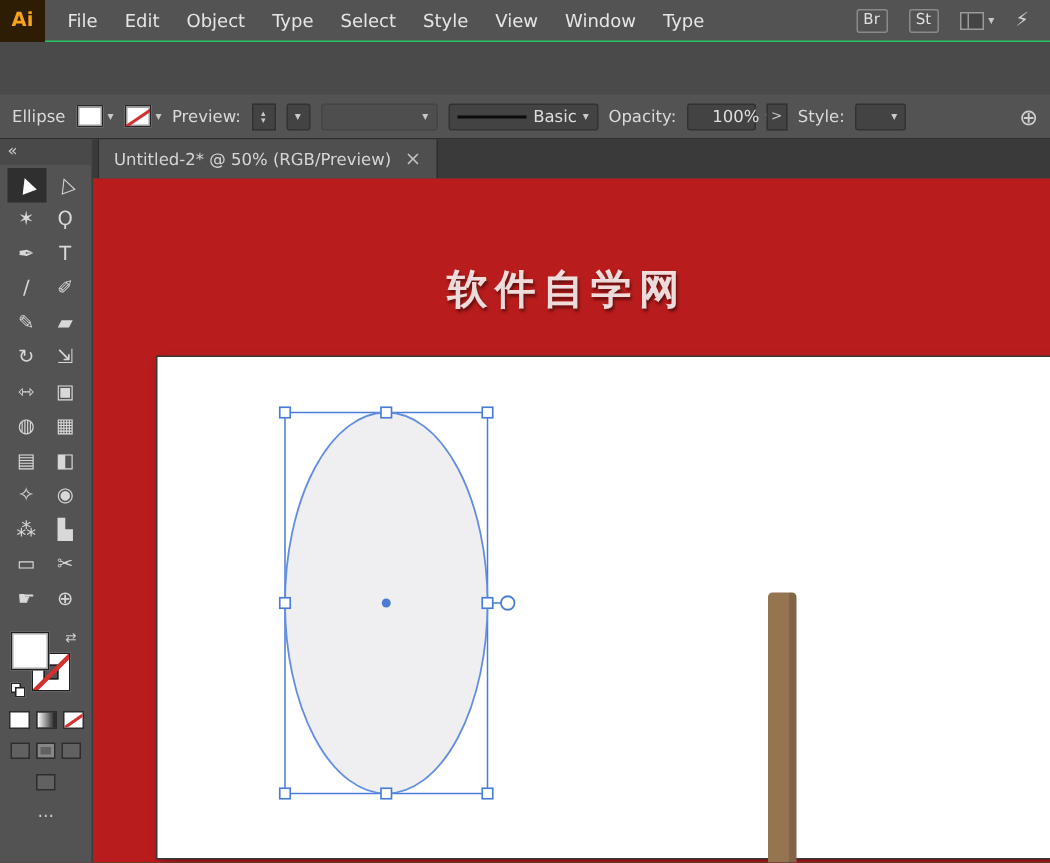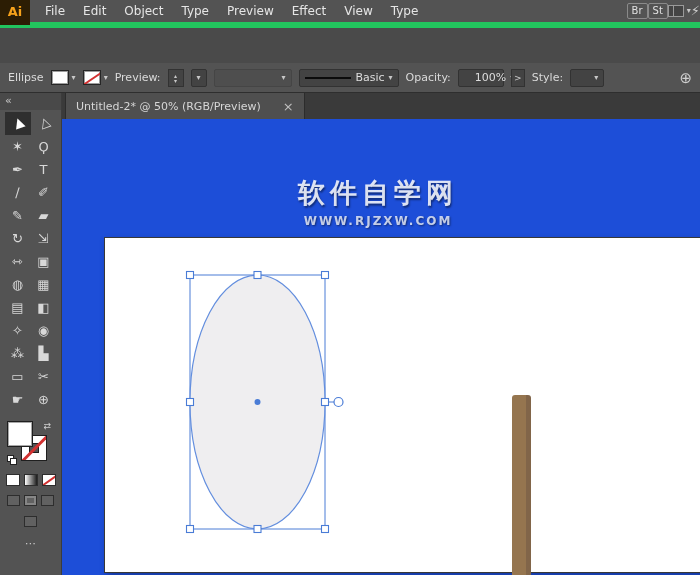--- a/index.html
+++ b/index.html
@@ -1,23 +1,23 @@
 <!DOCTYPE html>
 <html><head>
 <meta charset="utf-8">
 <style>
   *{margin:0;padding:0;box-sizing:border-box;font-family:"DejaVu Sans","Liberation Sans",sans-serif;}
   html,body{width:700px;height:575px;overflow:hidden;background:#4a4a4a;}
   .app{width:700px;height:575px;display:flex;flex-direction:column;color:#dcdcdc;font-size:12px;}
 
   
-  .menubar{height:28px;background:#535353;display:flex;align-items:center;border-bottom:6px solid #22c55e;flex:none;}
+  .menubar{height:28px;background:#535353;display:flex;align-items:center;border-bottom:1px solid #22c55e;flex:none;}
   .ai-logo{width:30px;height:28px;background:#2c1d04;color:#f7a21b;font-weight:bold;font-size:13px;display:flex;align-items:center;justify-content:center;margin-right:6px;}
   .menu-item{padding:0 9px;line-height:28px;font-size:12px;color:#e6e6e6;}
-  .menubar-right{margin-left:auto;display:flex;gap:0;}
+  .menubar-right{margin-left:auto;display:flex;gap:14px;padding-right:14px;}
   .mini-btn{border:1px solid #8a8a8a;border-radius:2px;font-size:10px;padding:1px 4px;color:#e0e0e0;line-height:12px;}
   .ws-icon{display:flex;align-items:center;gap:3px;}
   .ws-rect{width:16px;height:12px;border:1px solid #9a9a9a;background:#444;position:relative;}
   .ws-rect::after{content:"";position:absolute;left:4px;top:0;bottom:0;width:1px;background:#9a9a9a;}
   .chev{font-size:8px;color:#c8c8c8;line-height:1;}
   .gpu{font-size:13px;color:#cfcfcf;}
 
   
   .options-bar{height:30px;background:#535353;border-bottom:1px solid #2e2e2e;display:flex;align-items:center;gap:7px;padding:0 8px;flex:none;margin-top:35px;}
   .opt-label{font-size:11px;color:#dadada;}
@@ -57,44 +57,45 @@
   .sq-btn.grad{background:linear-gradient(to right,#fff,#1a1a1a);}
   .sq-btn.noneb{background:#fff;}
   .sq-btn.noneb::after{content:"";position:absolute;left:-3px;right:-3px;top:50%;height:2px;background:#d23131;transform:rotate(-35deg);}
   .mode{width:13px;height:11px;border:1px solid #2d2d2d;background:#616161;}
   .mode.inner{box-shadow:inset 0 0 0 2px #868686;}
   .single-row{display:flex;justify-content:center;margin-top:10px;color:#cfcfcf;font-size:11px;}
 
   
   .doc-area{flex:1;display:flex;flex-direction:column;min-width:0;}
   .tab-bar{height:26px;background:#3a3a3a;display:flex;align-items:stretch;flex:none;}
-  .tab{margin-left:3px;background:#4f4f4f;display:flex;align-items:center;gap:22px;padding:0 10px;font-size:11px;color:#d6d6d6;border-left:1px solid #2c2c2c;border-right:1px solid #2c2c2c;}
+  .tab{margin-left:3px;background:#4f4f4f;display:flex;align-items:center;gap:9px;padding:0 10px;font-size:11px;color:#d6d6d6;border-left:1px solid #2c2c2c;border-right:1px solid #2c2c2c;}
   .tab-close{color:#bfbfbf;font-size:13px;line-height:1;}
-  .canvas{position:relative;flex:1;background:#1d4ed8;overflow:hidden;}
+  .canvas{position:relative;flex:1;background:#b91c1c;overflow:hidden;}
   .artboard{position:absolute;left:43px;top:119px;width:600px;height:334px;background:#ffffff;box-shadow:0 0 0 1px #383838,2px 3px 7px rgba(0,0,0,.35);}
   .watermark{position:absolute;left:316px;top:56px;transform:translateX(-50%);text-align:center;pointer-events:none;}
   .wm-title{font-size:27px;font-weight:bold;letter-spacing:5px;color:rgba(255,255,255,.85);text-shadow:1px 2px 2px rgba(0,0,0,.45);white-space:nowrap;}
   .wm-url{margin-top:3px;font-size:12px;font-weight:bold;letter-spacing:2px;color:rgba(255,255,255,.75);text-shadow:1px 1px 2px rgba(0,0,0,.45);white-space:nowrap;}
   .stick{position:absolute;left:450px;top:276px;width:19px;height:215px;border-radius:3px 3px 0 0;background:linear-gradient(to right,#95754f 0 72%,#816549 72% 100%);}
   .selection-svg{position:absolute;left:118px;top:146px;}
 </style>
 </head>
 <body>
 
 <div class="app">
 
   <div class="menubar">
     <div class="ai-logo">Ai</div>
     <div class="menu-item">File</div>
     <div class="menu-item">Edit</div>
     <div class="menu-item">Object</div>
     <div class="menu-item">Type</div>
-    <div class="menu-item">Preview</div>
-    <div class="menu-item">Effect</div>
+    <div class="menu-item">Select</div>
+    <div class="menu-item">Style</div>
     <div class="menu-item">View</div>
+    <div class="menu-item">Window</div>
     <div class="menu-item">Type</div>
     <div class="menubar-right">
       <span class="mini-btn">Br</span>
       <span class="mini-btn">St</span>
       <span class="ws-icon">
         <span class="ws-rect"></span>
         <span class="chev">▾</span>
       </span>
       <span class="gpu">⚡</span>
     </div>
@@ -261,21 +262,20 @@
           <span>Untitled-2* @ 50% (RGB/Preview)</span>
           <span class="tab-close">×</span>
         </div>
       </div>
 
       <div class="canvas">
         <div class="artboard"></div>
 
         <div class="watermark">
           <div class="wm-title">软件自学网</div>
-          <div class="wm-url">WWW.RJZXW.COM</div>
         </div>
 
         <div class="stick"></div>
 
         <svg class="selection-svg" width="170" height="276" viewBox="0 0 170 276">
           <rect x="10" y="10" width="135" height="254" fill="none" stroke="#4a7cd6" stroke-width="1"></rect>
           <ellipse cx="77.5" cy="137" rx="67.5" ry="127" fill="#efeef0" stroke="#638ede" stroke-width="1.2"></ellipse>
           <circle cx="77.5" cy="137" r="3" fill="#4a7cd6"></circle>
           <line x1="145" y1="137" x2="154" y2="137" stroke="#4a7cd6" stroke-width="1"></line>
           <circle cx="158.5" cy="137" r="4.5" fill="#ffffff" stroke="#4a7cd6" stroke-width="1.2"></circle>

